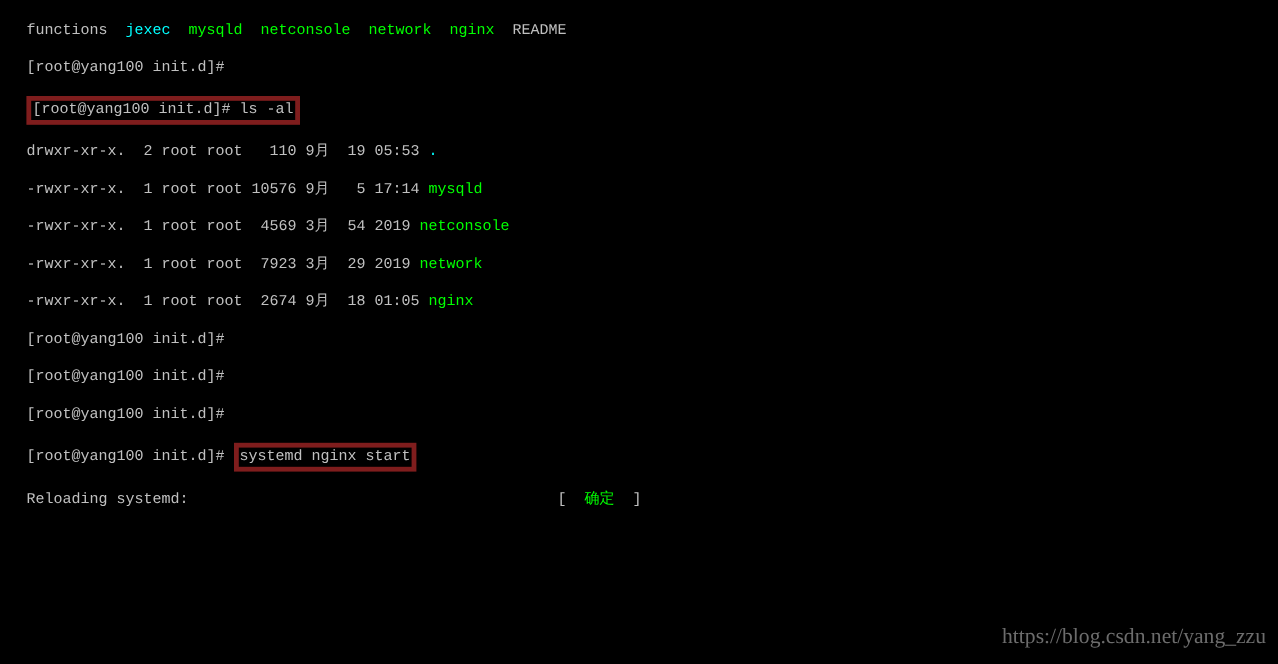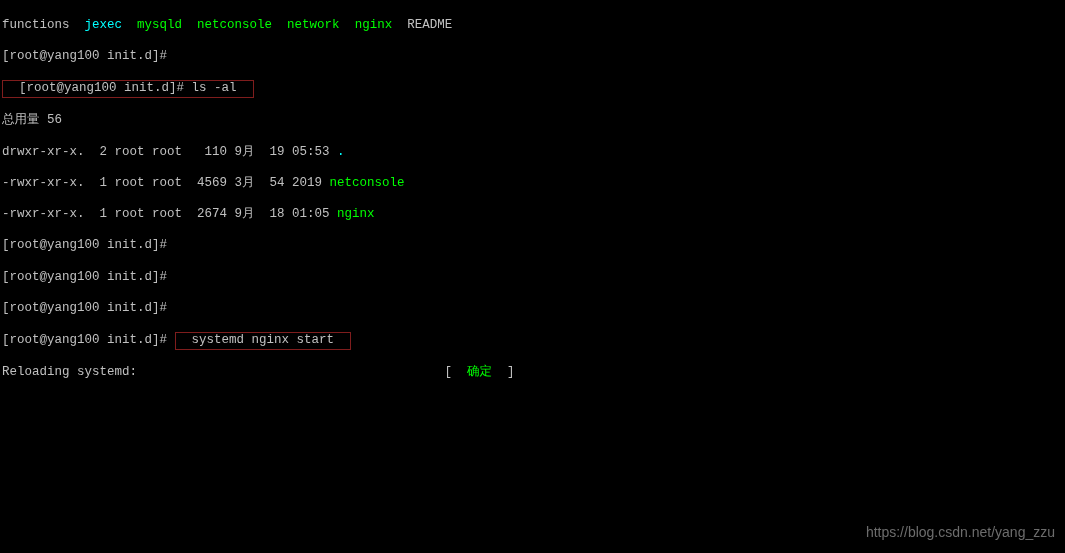--- a/index.html
+++ b/index.html
@@ -8,45 +8,46 @@
       color: #c0c0c0;
       font-family: "Courier New", monospace;
       font-size: 12.5px;
       line-height: 1.25;
       padding: 2px;
       width: 1065px;
       height: 553px;
       overflow: hidden;
       position: relative;
     }
-    .line { white-space: pre; }
+    .line { white-space: pre; margin-left: 20px; }
     .cyan { color: #00ffff; }
     .green { color: #00ff00; }
-    .boxred { border: 1px solid #7f1d1d; display: inline-block; padding: 0 16px; }
+    .boxred { border: 4px solid #7f1d1d; display: inline-block; padding: 0 1px; }
     .watermark {
       position: absolute;
       right: 10px;
       bottom: 12px;
       color: #888;
-      font-family: Liberation Sans, sans-serif;
-      font-size: 14px;
+      font-family: Liberation Serif, serif;
+      font-size: 18px;
       opacity: 0.8;
     }
     .terminal { white-space: pre; }
   </style>
 </head>
 <body>
 
 <div class="terminal">
 <div class="line"><span>functions  </span><span class="cyan">jexec</span><span>  </span><span class="green">mysqld</span><span>  </span><span class="green">netconsole</span><span>  </span><span class="green">network</span><span>  </span><span class="green">nginx</span><span>  README</span></div>
 <div class="line"><span>[root@yang100 init.d]# </span></div>
 <div class="line"><span class="boxred">[root@yang100 init.d]# ls -al</span></div>
-<div class="line">总用量 56</div>
 <div class="line"><span>drwxr-xr-x.  2 root root   110 9月  19 05:53 </span><span class="cyan">.</span></div>
+<div class="line"><span>-rwxr-xr-x.  1 root root 10576 9月   5 17:14 </span><span class="green">mysqld</span></div>
 <div class="line"><span>-rwxr-xr-x.  1 root root  4569 3月  54 2019 </span><span class="green">netconsole</span></div>
+<div class="line"><span>-rwxr-xr-x.  1 root root  7923 3月  29 2019 </span><span class="green">network</span></div>
 <div class="line"><span>-rwxr-xr-x.  1 root root  2674 9月  18 01:05 </span><span class="green">nginx</span></div>
 <div class="line">[root@yang100 init.d]#</div>
 <div class="line">[root@yang100 init.d]#</div>
 <div class="line">[root@yang100 init.d]#</div>
 <div class="line"><span>[root@yang100 init.d]# </span><span class="boxred">systemd nginx start</span></div>
 <div class="line"><span>Reloading systemd:                                         [  </span><span class="green">确定</span><span>  ]</span></div>
 
 
 
 

